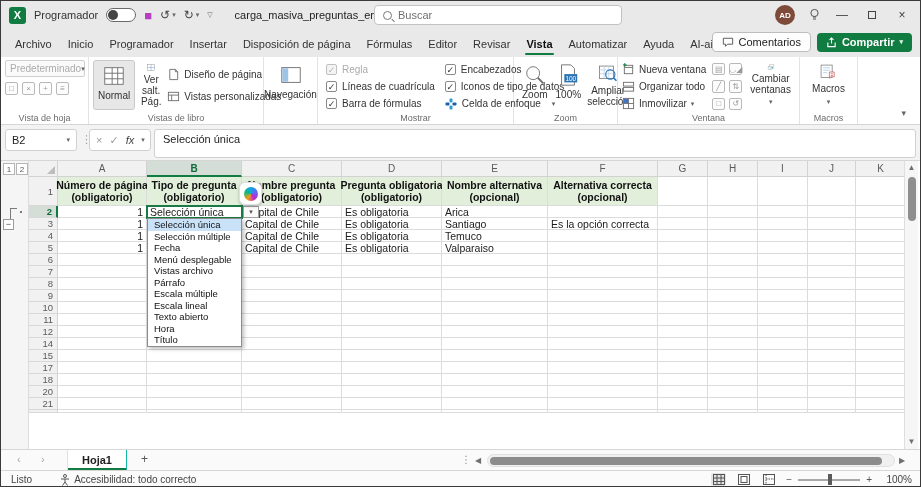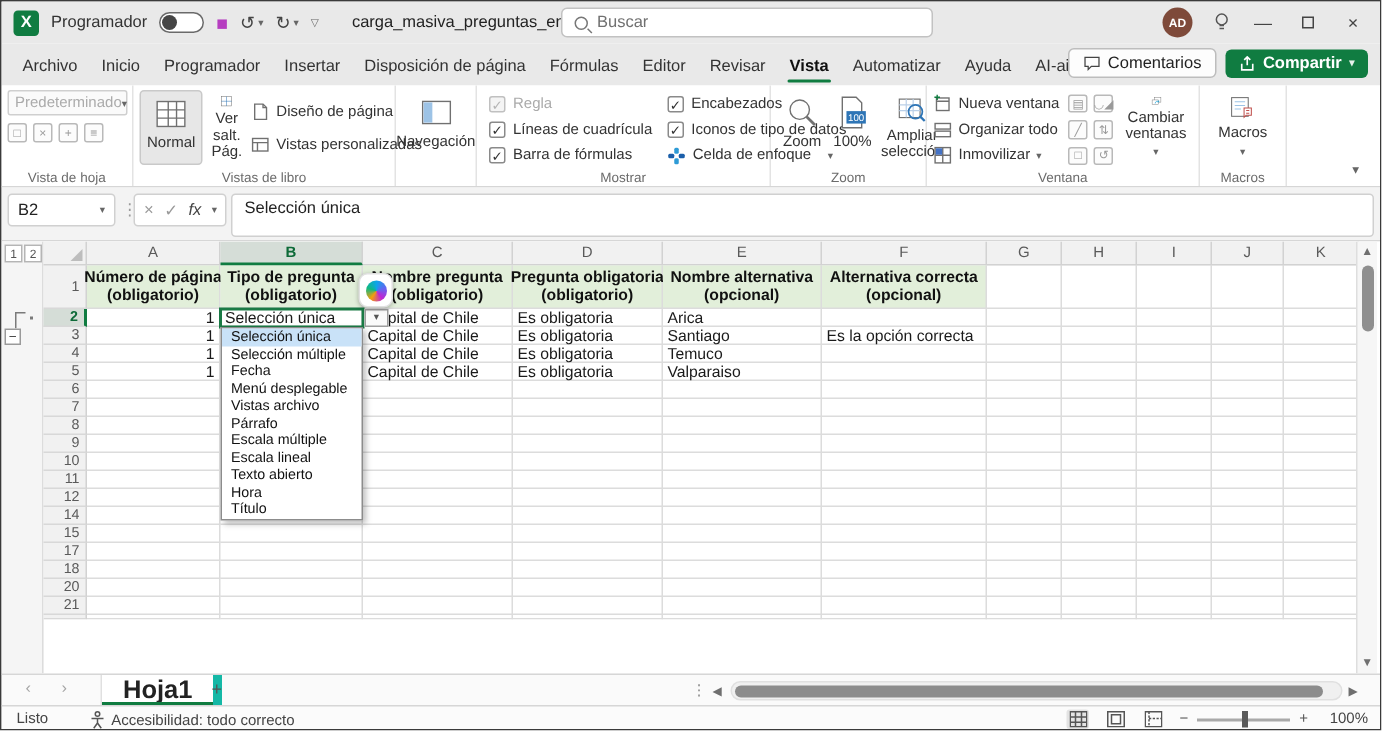--- a/index.html
+++ b/index.html
@@ -93,32 +93,32 @@
   .dv-btn { position:absolute; left:242px; top:45px; width:16px; height:12px; background:#fafafa; border:1px solid #9f9f9f; color:#555; font-size:7px; text-align:center; line-height:10px; z-index:4; }
   .copilot-btn { position:absolute; left:238px; top:21px; width:23px; height:23px; background:#fff; border:1px solid #e0e0e0; border-radius:6px; box-shadow:0 1px 3px rgba(0,0,0,.25); z-index:5; display:flex; align-items:center; justify-content:center; }
   .copilot-ic { width:14px; height:14px; border-radius:50%; background:conic-gradient(#0ea5e9,#6366f1,#c026d3,#f59e0b,#10b981,#0ea5e9); }
   .popup { position:absolute; left:146px; top:57px; width:95px; background:#fff; border:1px solid #8c8c8c; box-shadow:2px 2px 4px rgba(0,0,0,.25); z-index:6; }
   .popup .item { height:11.5px; font-size:9.5px; color:#111; padding:0 4px 0 6px; display:flex; align-items:center; white-space:nowrap; }
   .popup .item.sel { background:#c9e2f8; }
 
   
   .tabbar { position:absolute; left:0; top:448px; width:100%; height:21px; background:#fafafa; border-top:1px solid #d6d6d6; }
   .nav-arr { position:absolute; top:3px; font-size:11px; color:#a5a5a5; }
-  .sheet-tab { position:absolute; left:66px; top:0; height:20px; background:#fff; border-right:6px solid #14b8a6; border-left:1px solid #e0e0e0; padding:0 14px; display:flex; align-items:center; font-size:17px; font-weight:bold; color:#222; }
+  .sheet-tab { position:absolute; left:66px; top:0; height:20px; background:#fff; border-right:1px solid #14b8a6; border-left:1px solid #e0e0e0; padding:0 14px; display:flex; align-items:center; font-size:11px; font-weight:bold; color:#222; }
   .sheet-tab::after { content:""; position:absolute; left:0; right:0; bottom:0; height:2.5px; background:#107C41; }
   .add-sheet { position:absolute; left:140px; top:2px; font-size:12px; color:#555; }
   .tb-kebab { position:absolute; left:460px; top:4px; color:#8a8a8a; font-size:10px; }
   .hs-arrow { position:absolute; top:6px; font-size:8px; color:#6f6f6f; }
   .hs-track { position:absolute; left:486px; top:4px; width:408px; height:13px; background:#f0f0f0; border:1px solid #e0e0e0; border-radius:7px; }
   .hs-thumb { position:absolute; left:2px; top:1.5px; width:392px; height:8px; background:#8c8c8c; border-radius:4px; }
 
   
   .statusbar { position:absolute; left:0; top:469px; width:100%; height:18px; background:#fbfbfb; border-top:1px solid #d6d6d6; display:flex; align-items:center; font-size:10px; color:#444; }
   .sb-mode { margin-left:10px; }
-  .sb-access { display:flex; align-items:flex-end; gap:4px; margin-left:28px; }
+  .sb-access { display:flex; align-items:center; gap:4px; margin-left:28px; }
   .sb-right { position:absolute; right:8px; display:flex; align-items:center; gap:10px; }
   .view-ic { width:15px; height:13px; display:flex; align-items:center; justify-content:center; }
   .view-ic.active { background:#e3e3e3; border-radius:2px; }
   .zoomer { display:flex; align-items:center; gap:6px; color:#555; }
   .z-track { width:62px; height:2px; background:#a9a9a9; position:relative; }
   .z-thumb { position:absolute; left:30px; top:-4.5px; width:4px; height:11px; background:#5a5a5a; }
   .sb-zoom { width:30px; text-align:right; }
   svg { display:block; }
 </style>
 </head>

